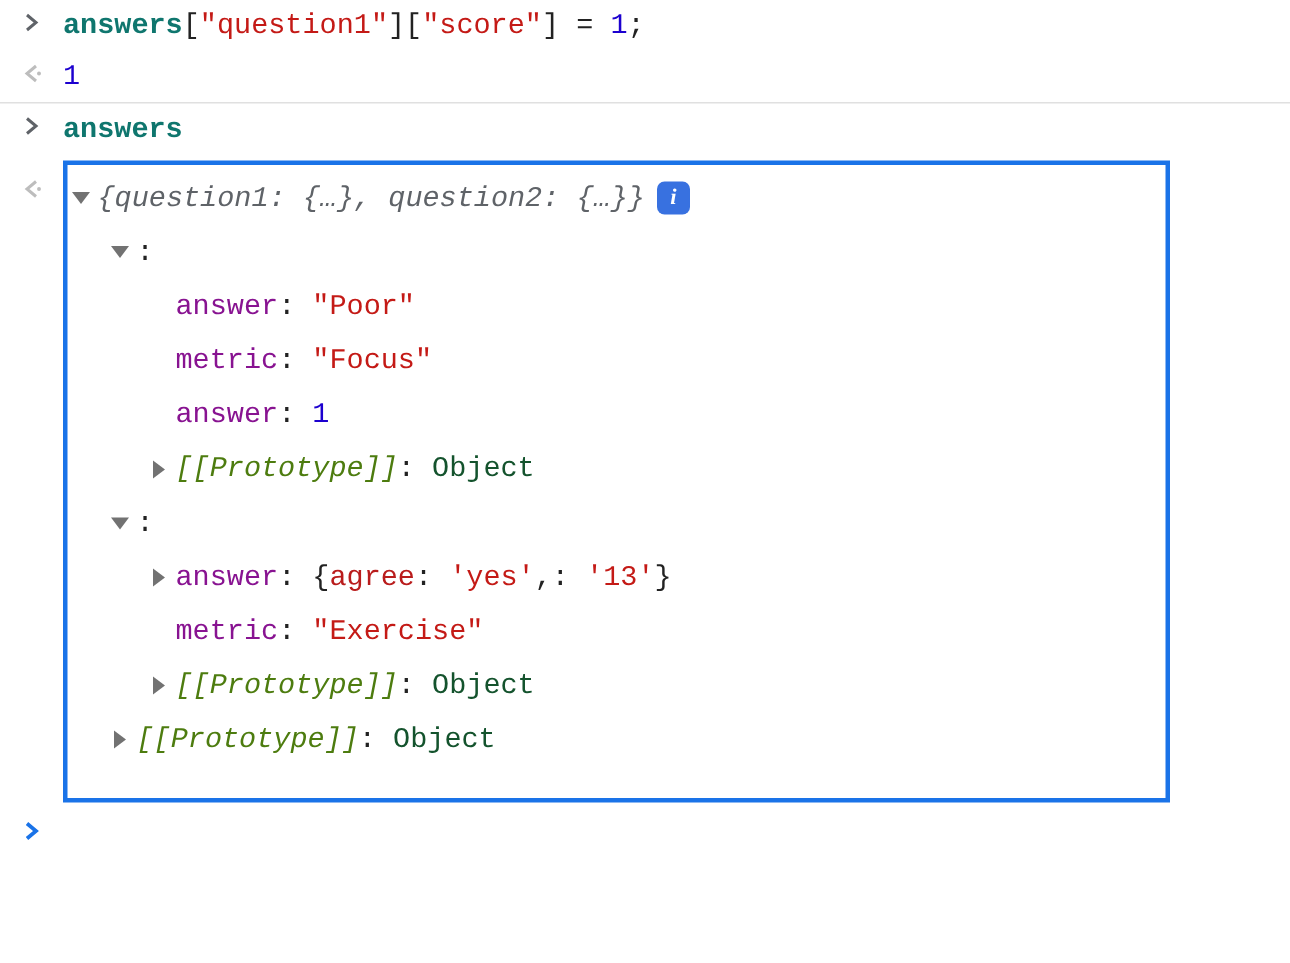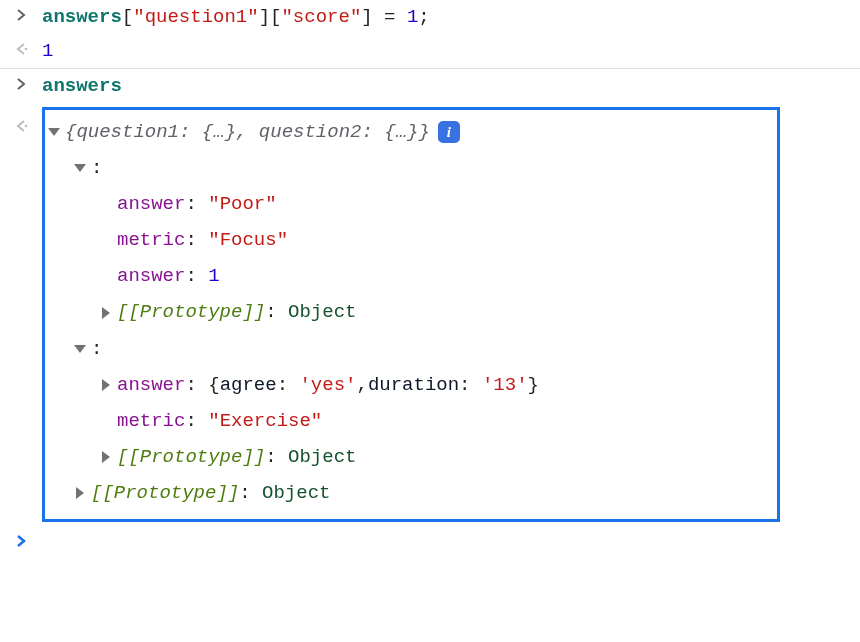--- a/index.html
+++ b/index.html
@@ -60,28 +60,28 @@
     .chevron-prompt {
       fill: none;
       stroke: #1a73e8;
       stroke-width: 2.5;
     }
     .tok-ident { color: #0f766e; font-weight: bold; }
     .tok-punct { color: #222; }
     .tok-string { color: #c41a16; }
     .tok-number { color: #1c00cf; }
     .tok-key { color: #881391; }
-    .tok-prop { color: #0f172a; }
+    .tok-prop { color: #b91c1c; }
     .tok-type { color: #14532d; }
     .tok-proto { color: #4d7c0f; font-style: italic; }
     .tok-summary { color: #5f6368; font-style: italic; }
 
     .highlighted {
       border: 3.5px solid #1a73e8;
-      padding: 4px 8px 8px 0;
+      padding: 4px 8px 21px 0;
       margin-right: 80px;
     }
     .tree-line {
       display: flex;
       align-items: center;
       line-height: 1.9;
       white-space: nowrap;
     }
     .indent {
       display: inline-block;
@@ -252,21 +252,20 @@
           </span>
         <span class="tok-key">answer</span>
           <span class="tok-punct">:</span>
         <span>&nbsp;</span>
         <span class="tok-punct">{</span>
           <span class="tok-prop">agree</span>
           <span class="tok-punct">:</span>
           <span>&nbsp;</span>
           <span class="tok-string">'yes'</span>
           <span class="tok-punct">, </span>
-          <span class="tok-prop">duration</span>
           <span class="tok-punct">:</span>
           <span>&nbsp;</span>
           <span class="tok-string">'13'</span>
           <span class="tok-punct">}</span>
       </div>
 
       <div class="tree-line">
         <span class="indent"></span>
           <span class="indent"></span>
         <span class="disclosure"></span>

